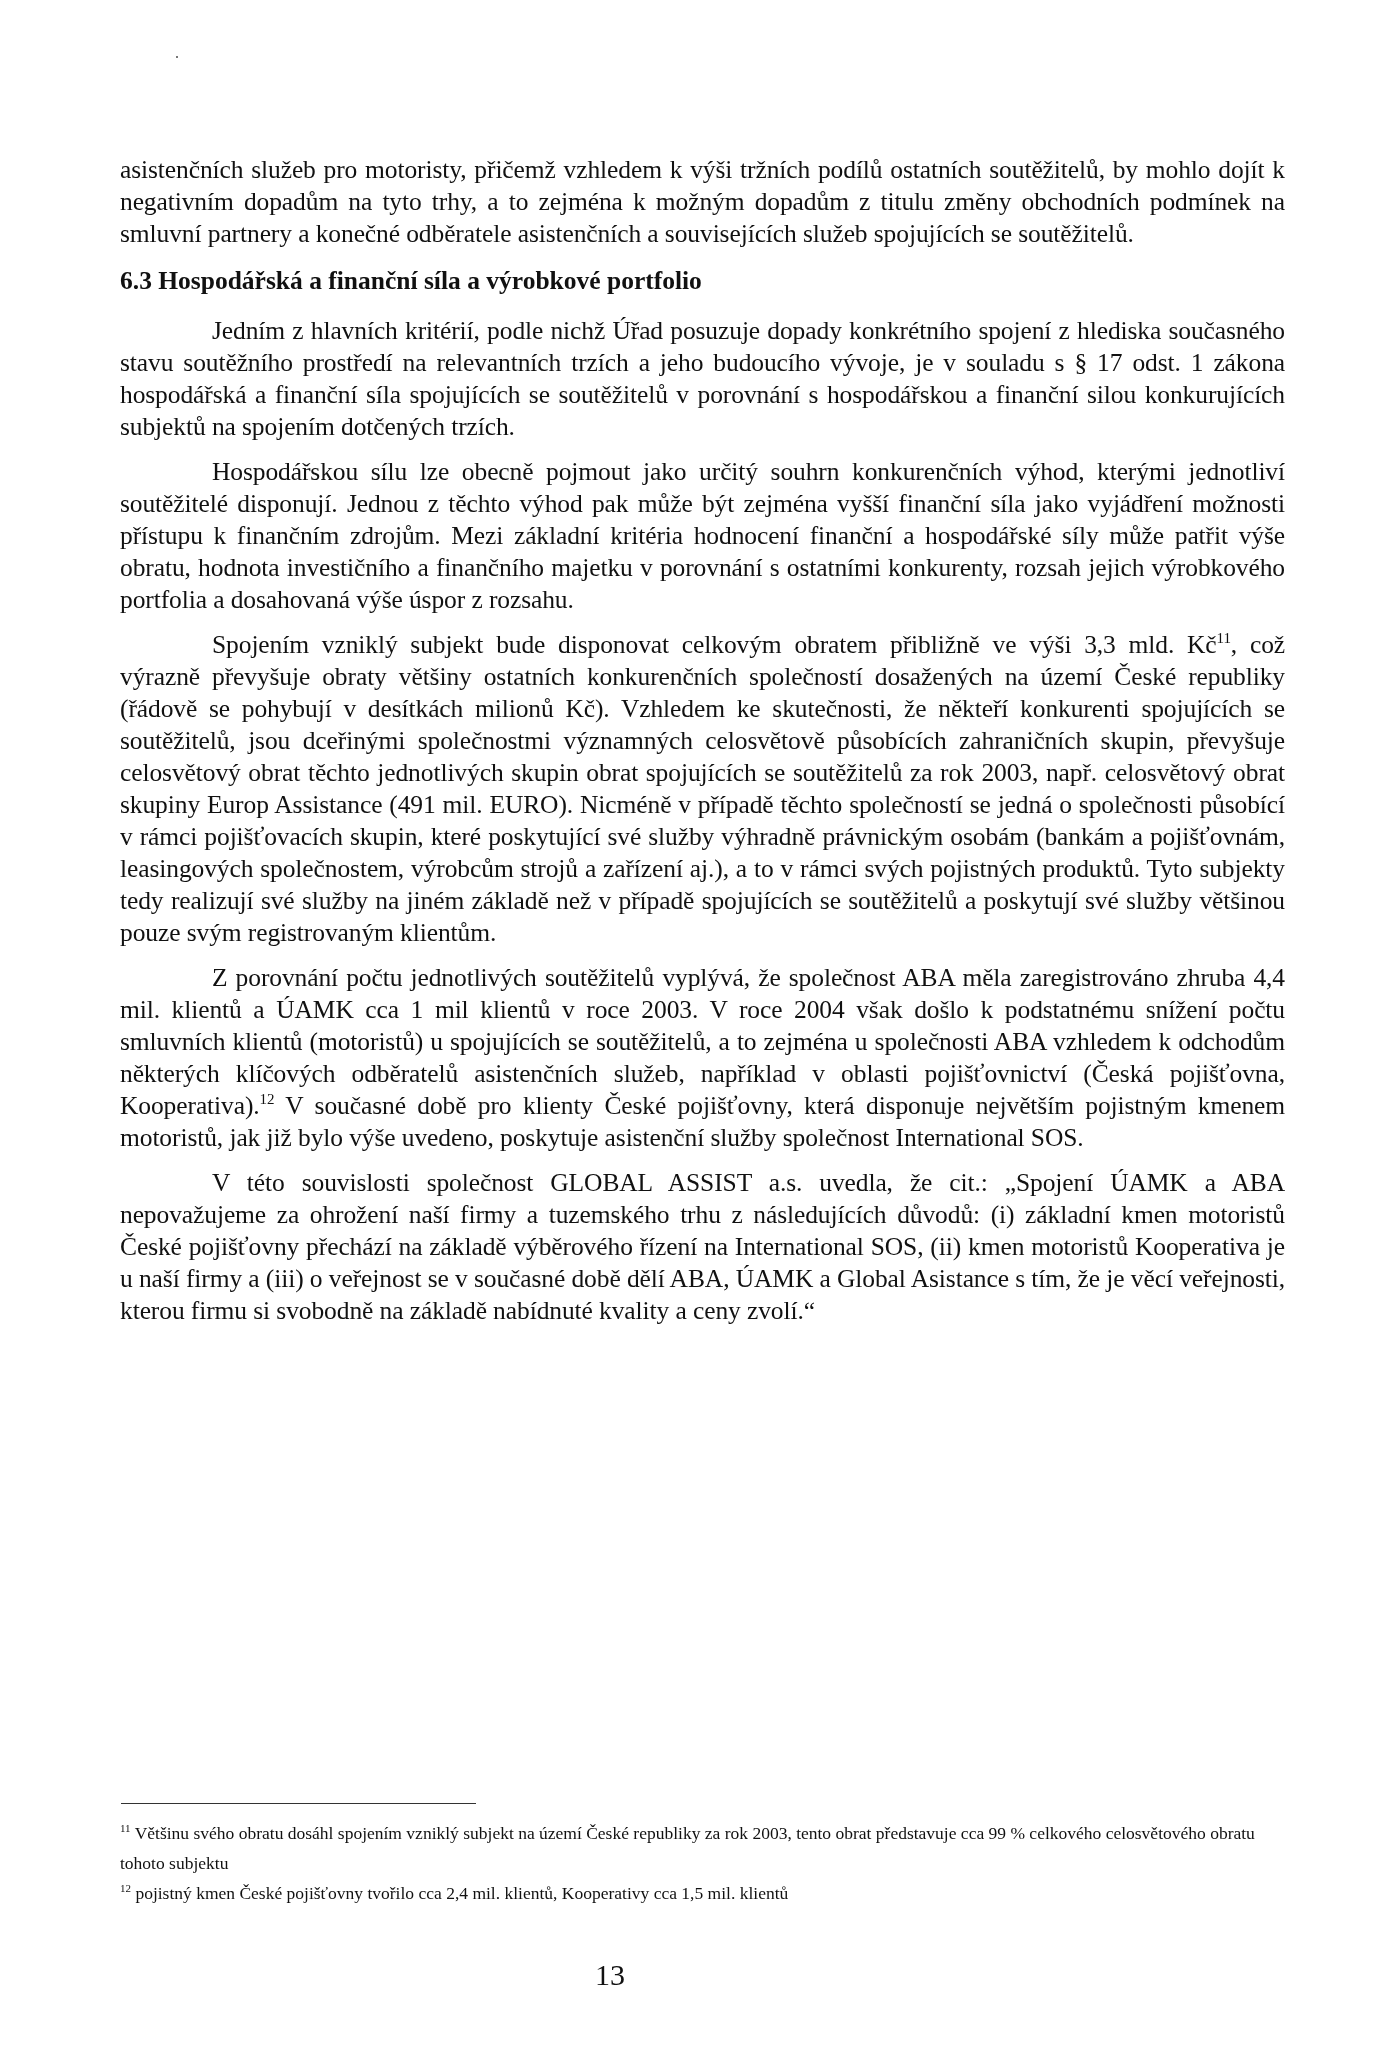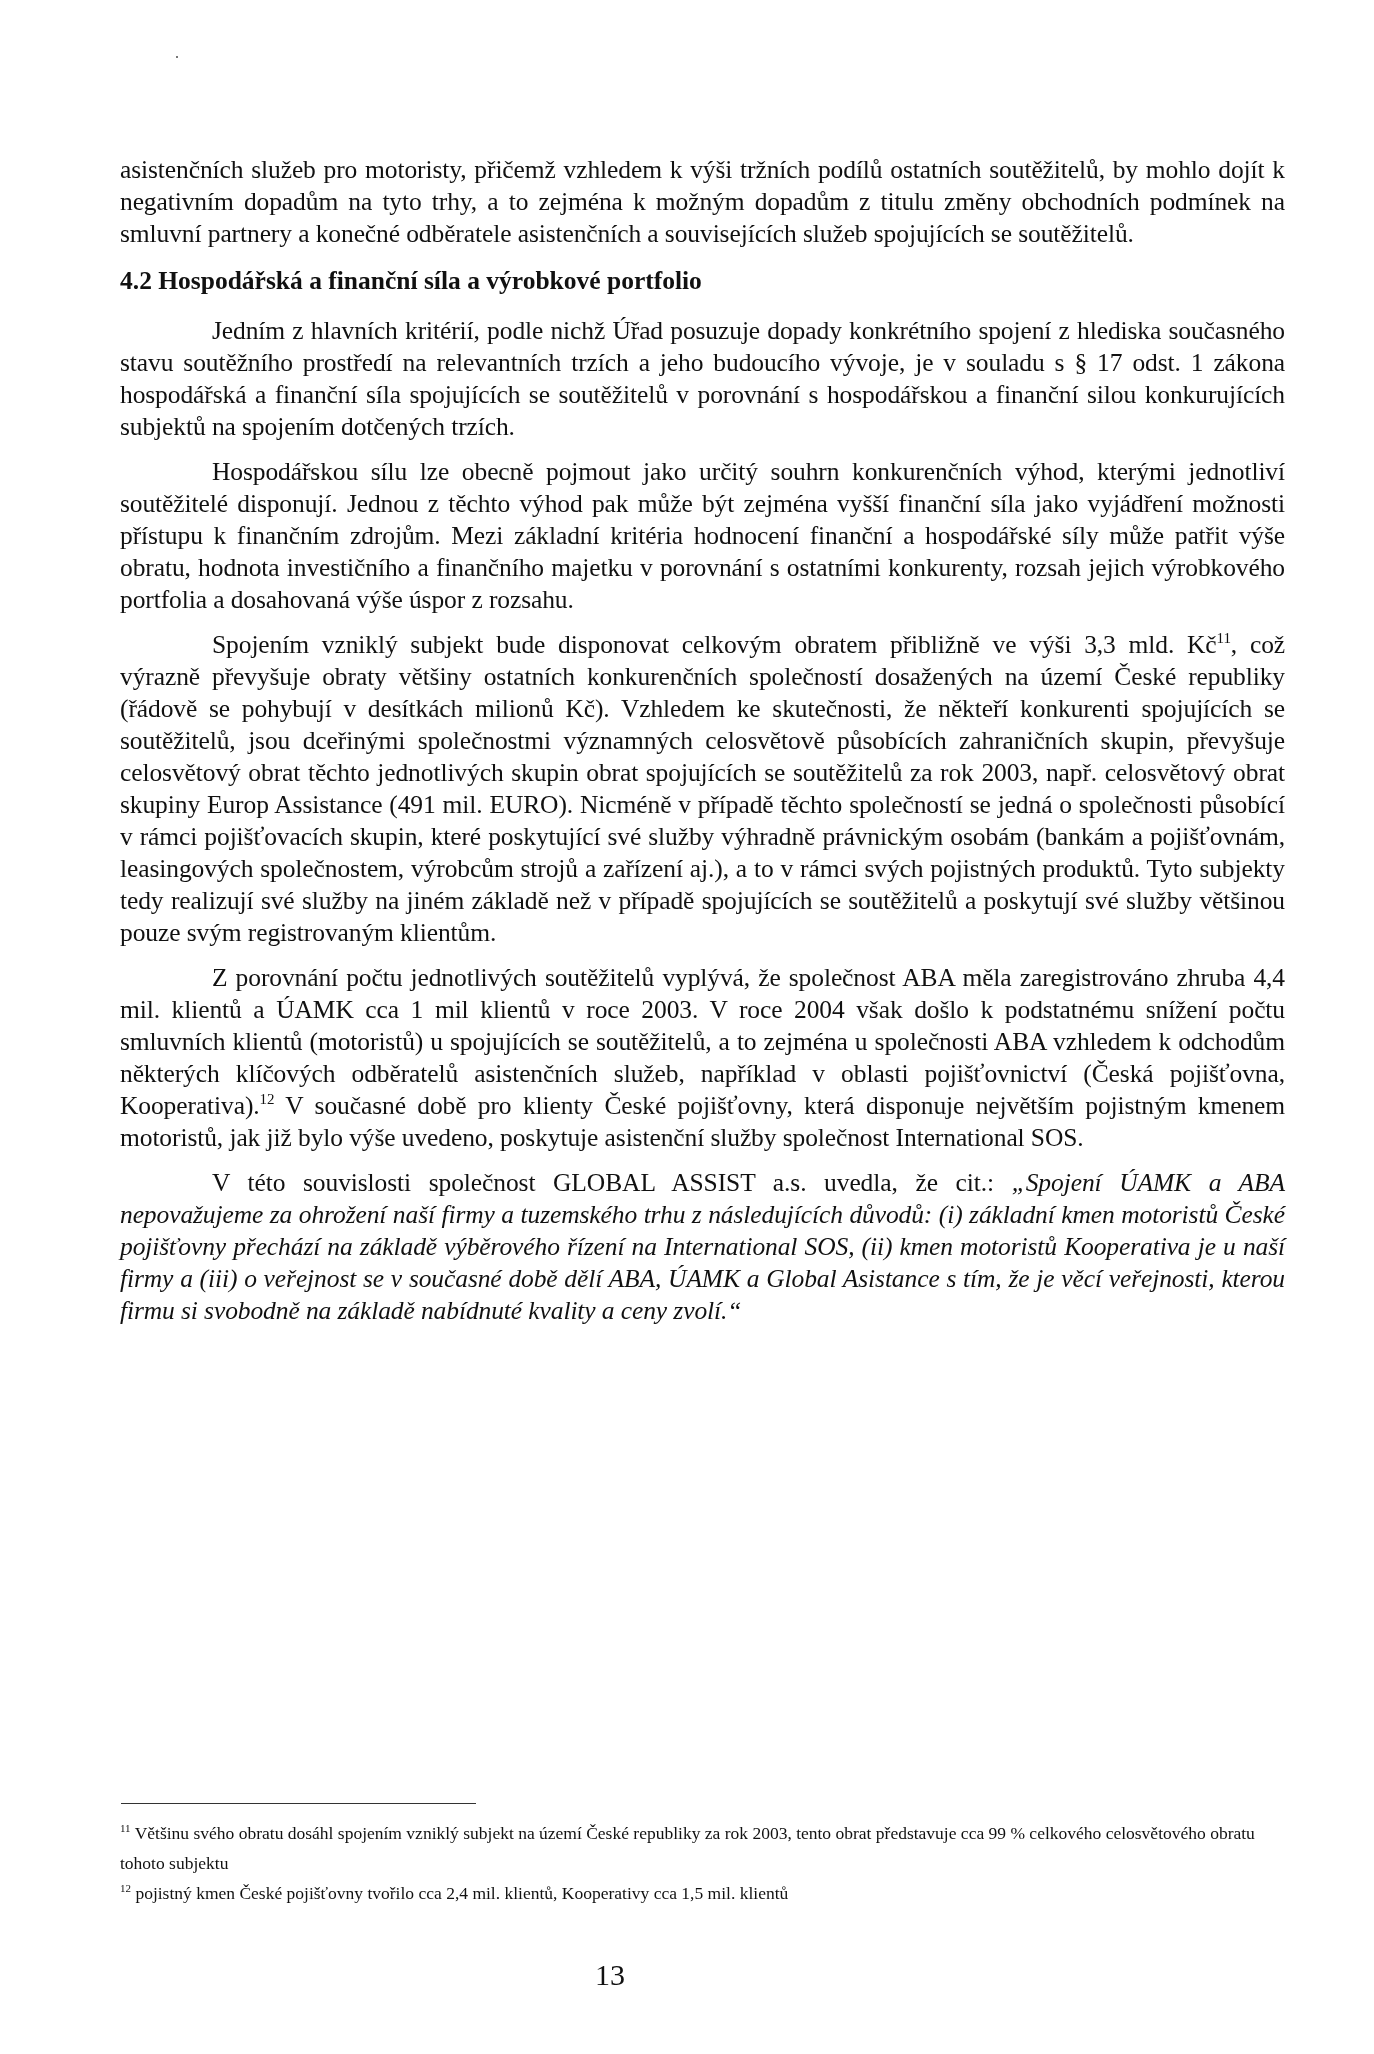--- a/index.html
+++ b/index.html
@@ -10,37 +10,37 @@
   .column { position: absolute; left: 120px; top: 122px; width: 1165px; }
   p.body { margin: 0; font-size: 25.5px; line-height: 32px; text-align: justify;
            text-indent: 92px; letter-spacing: -0.1px; }
   p.body.noindent { text-indent: 0; }
   p.body + p.body { margin-top: 13px; }
   h2.sec { margin: 15px 0 18px 0; font-size: 25.5px; line-height: 32px; font-weight: bold; }
   .sub { display: flex; margin: 12px 0 14px 0; font-size: 25.5px; line-height: 34px; font-weight: bold; }
   .sub .num { width: 92px; flex: none; }
   .sub .ttl { flex: 1; }
   sup { font-size: 15px; line-height: 0; vertical-align: 10px; }
-  .italic { font-style: italic; }
+  .italic { }
   .fn-rule { position: absolute; left: 121px; top: 1771px; width: 355px; height: 0; border-top: 1.5px solid #333; }
   .footnotes { position: absolute; left: 120px; top: 1786px; width: 1165px; font-size: 17.5px; line-height: 30px; }
   .footnotes p { margin: 0; }
   .footnotes sup { font-size: 11px; vertical-align: 7px; }
   .page-number { position: absolute; left: 0; width: 1220px; top: 1926px; text-align: center; font-size: 30px; }
 </style>
 </head>
 <body>
 
 <div class="page">
   <div class="stray-mark"></div>
 
   <div class="column">
     <p class="body noindent">asistenčních služeb pro motoristy, přičemž vzhledem k výši tržních podílů ostatních soutěžitelů, by mohlo dojít k negativním dopadům na tyto trhy, a to zejména k možným dopadům z titulu změny obchodních podmínek na smluvní partnery a konečné odběratele asistenčních a souvisejících služeb spojujících se soutěžitelů.</p>
 
-    <h2 class="sec">4.2 Hospodářská a finanční síla a výrobkové portfolio</h2>
+    <h2 class="sec">6.3 Hospodářská a finanční síla a výrobkové portfolio</h2>
 
     <p class="body">Jedním z hlavních kritérií, podle nichž Úřad posuzuje dopady konkrétního spojení z hlediska současného stavu soutěžního prostředí na relevantních trzích a jeho budoucího vývoje, je v souladu s § 17 odst. 1 zákona hospodářská a finanční síla spojujících se soutěžitelů v porovnání s hospodářskou a finanční silou konkurujících subjektů na spojením dotčených trzích.</p>
     <p class="body">Hospodářskou sílu lze obecně pojmout jako určitý souhrn konkurenčních výhod, kterými jednotliví soutěžitelé disponují. Jednou z těchto výhod pak může být zejména vyšší finanční síla jako vyjádření možnosti přístupu k finančním zdrojům. Mezi základní kritéria hodnocení finanční a hospodářské síly může patřit výše obratu, hodnota investičního a finančního majetku v porovnání s ostatními konkurenty, rozsah jejich výrobkového portfolia a dosahovaná výše úspor z rozsahu.</p>
 
 
     <p class="body"><span>Spojením vzniklý subjekt bude disponovat celkovým obratem přibližně ve výši 3,3 mld. Kč</span><sup>11</sup><span>, což výrazně převyšuje obraty většiny ostatních konkurenčních společností dosažených na území České republiky (řádově se pohybují v desítkách milionů Kč). Vzhledem ke skutečnosti, že někteří konkurenti spojujících se soutěžitelů, jsou dceřinými společnostmi významných celosvětově působících zahraničních skupin, převyšuje celosvětový obrat těchto jednotlivých skupin obrat spojujících se soutěžitelů za rok 2003, např. celosvětový obrat skupiny Europ Assistance (491 mil. EURO). Nicméně v případě těchto společností se jedná o společnosti působící v rámci pojišťovacích skupin, které poskytující své služby výhradně právnickým osobám (bankám a pojišťovnám, leasingových společnostem, výrobcům strojů a zařízení aj.), a to v rámci svých pojistných produktů. Tyto subjekty tedy realizují své služby na jiném základě než v případě spojujících se soutěžitelů a poskytují své služby většinou pouze svým registrovaným klientům.</span></p>
 
     <p class="body"><span>Z porovnání počtu jednotlivých soutěžitelů vyplývá, že společnost ABA měla zaregistrováno zhruba 4,4 mil. klientů a ÚAMK cca 1 mil klientů v roce 2003. V roce 2004 však došlo k podstatnému snížení počtu smluvních klientů (motoristů) u spojujících se soutěžitelů, a to zejména u společnosti ABA vzhledem k odchodům některých klíčových odběratelů asistenčních služeb, například v oblasti pojišťovnictví (Česká pojišťovna, Kooperativa).</span><sup>12</sup><span> V současné době pro klienty České pojišťovny, která disponuje největším pojistným kmenem motoristů, jak již bylo výše uvedeno, poskytuje asistenční služby společnost International SOS.</span></p>
 
     <p class="body"><span>V této souvislosti společnost GLOBAL ASSIST a.s. uvedla, že cit.: </span><span class="italic">„Spojení ÚAMK a ABA nepovažujeme za ohrožení naší firmy a tuzemského trhu z následujících důvodů: (i) základní kmen motoristů České pojišťovny přechází na základě výběrového řízení na International SOS, (ii) kmen motoristů Kooperativa je u naší firmy a (iii) o veřejnost se v současné době dělí ABA, ÚAMK a Global Asistance s tím, že je věcí veřejnosti, kterou firmu si svobodně na základě nabídnuté kvality a ceny zvolí.“</span></p>

